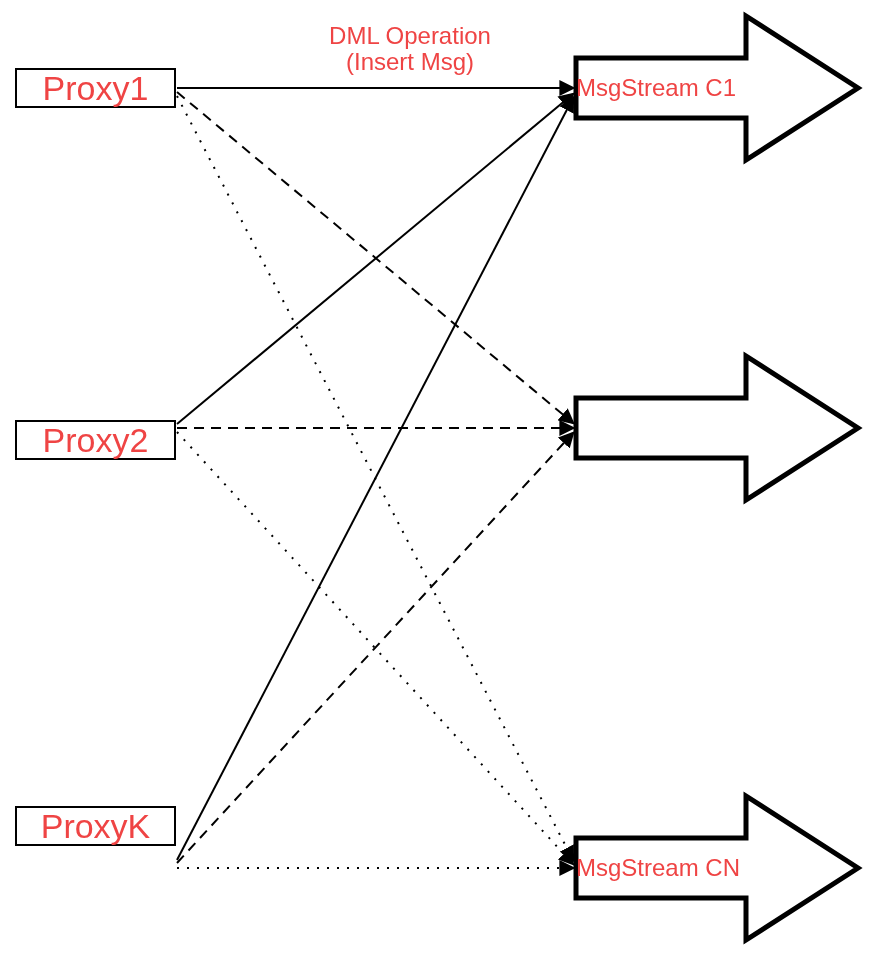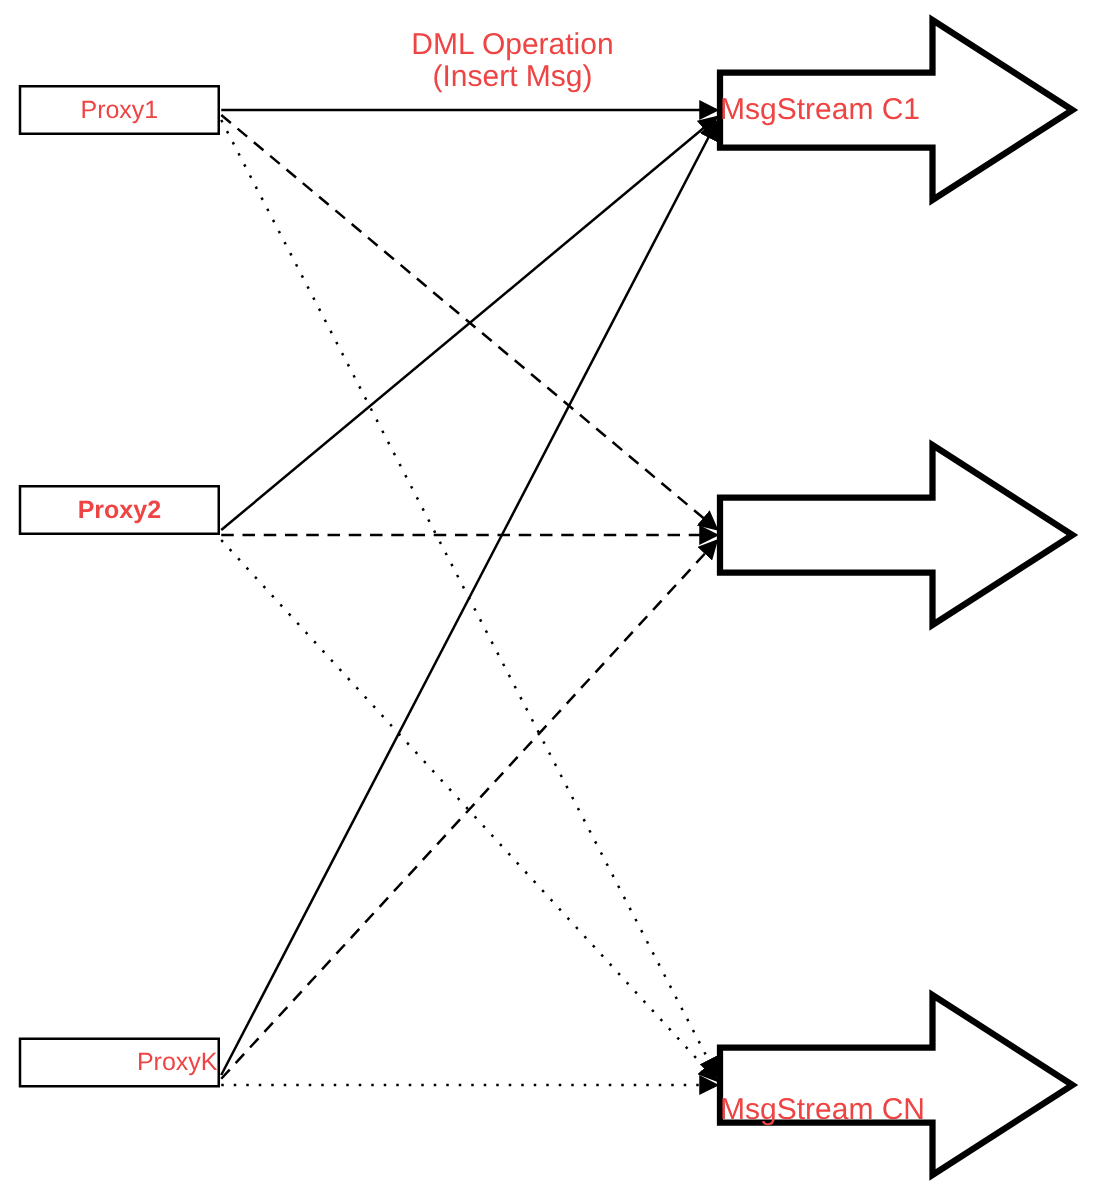--- a/index.html
+++ b/index.html
@@ -33,39 +33,39 @@
     position: absolute;
     left: 15px;
     width: 161px;
     height: 40px;
     box-sizing: border-box;
     border: 2px solid #000000;
     background: #ffffff;
     display: flex;
     align-items: center;
     justify-content: center;
-    font-size: 20px;
+    font-size: 34px;
   }
   .proxy-box.p1 { top: 68px; }
-  .proxy-box.p2 { top: 388px; font-weight: bold; }
-  .proxy-box.pk { top: 830px; justify-content: flex-end; }
+  .proxy-box.p2 { top: 420px; }
+  .proxy-box.pk { top: 806px; }
   .stream-label {
     position: absolute;
     left: 576px;
     width: 282px;
     height: 40px;
     display: flex;
     align-items: center;
     justify-content: flex-start;
     font-size: 24px;
     pointer-events: none;
   }
   .stream-label.c1 { top: 68px; }
   .stream-label.c2 { top: 408px; }
-  .stream-label.cn { top: 848px; margin-top: 20px; }
+  .stream-label.cn { top: 848px; }
   .dml-label {
     position: absolute;
     left: 260px;
     top: 23px;
     width: 300px;
     text-align: center;
     font-size: 24px;
     line-height: 26px;
   }
   .dml-label span { display: block; }

